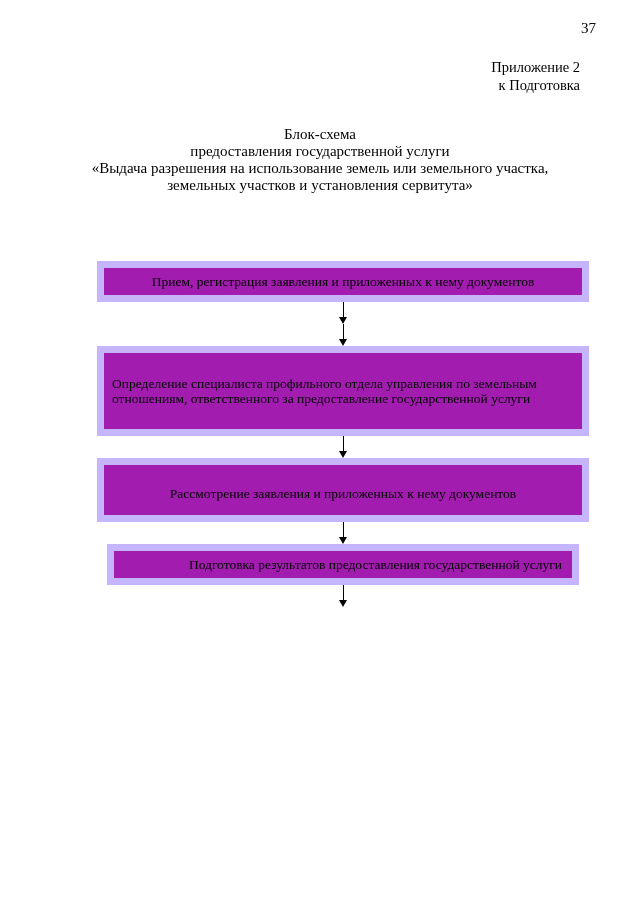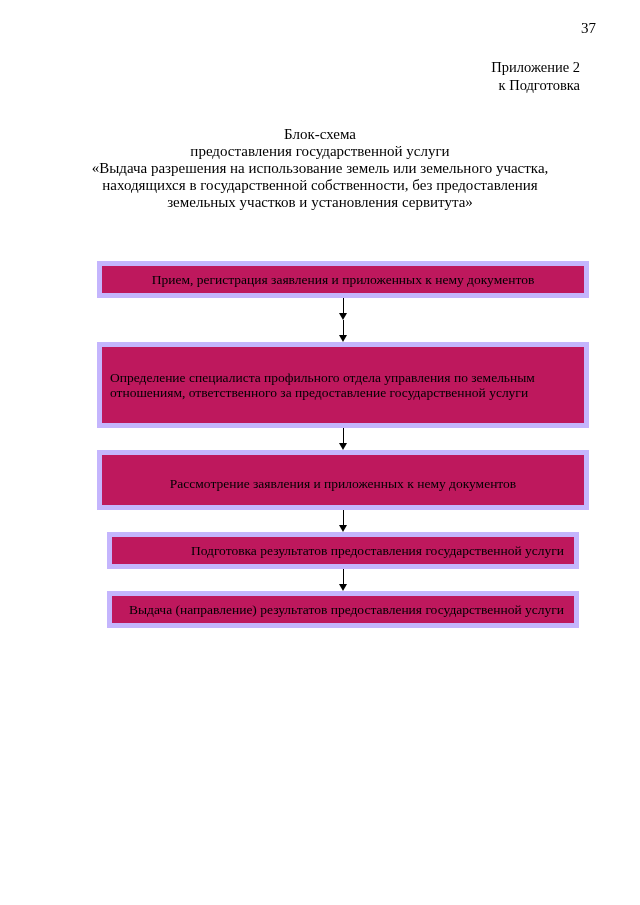--- a/index.html
+++ b/index.html
@@ -40,22 +40,22 @@
     line-height: 17px;
   }
   .flow {
     position: absolute;
     top: 261px;
     left: 97px;
     width: 492px;
   }
   .box {
     box-sizing: border-box;
-    border: 5px solid #c4b5fd;
-    background: #be185d;
+    border: 7px solid #c4b5fd;
+    background: #a21caf;
     width: 100%;
     padding: 6px 10px;
     font-size: 13.5px;
     line-height: 15px;
     text-align: center;
   }
   .box.left-text {
     text-align: left;
     padding: 23px 8px;
   }
@@ -104,21 +104,20 @@
 
   <div class="annex">
     <div>Приложение 2</div>
     <div>к Подготовка</div>
   </div>
 
   <div class="title">
     <div>Блок-схема</div>
     <div>предоставления государственной услуги</div>
     <div>«Выдача разрешения на использование земель или земельного участка,</div>
-    <div>находящихся в государственной собственности, без предоставления</div>
     <div>земельных участков и установления сервитута»</div>
   </div>
 
   <div class="flow">
 
     <div class="box">Прием, регистрация заявления и приложенных к нему документов</div>
 
     <div class="arrow"></div>
 
 
@@ -129,17 +128,16 @@
     <div class="arrow"></div>
 
     <div class="box tall">Рассмотрение заявления и приложенных к нему документов</div>
 
     <div class="arrow"></div>
 
     <div class="box narrow">Подготовка результатов предоставления государственной услуги</div>
 
     <div class="arrow"></div>
 
-    <div class="box narrow">Выдача (направление) результатов предоставления государственной услуги</div>
 
   </div>
 
 </div>
 
 </body></html>

